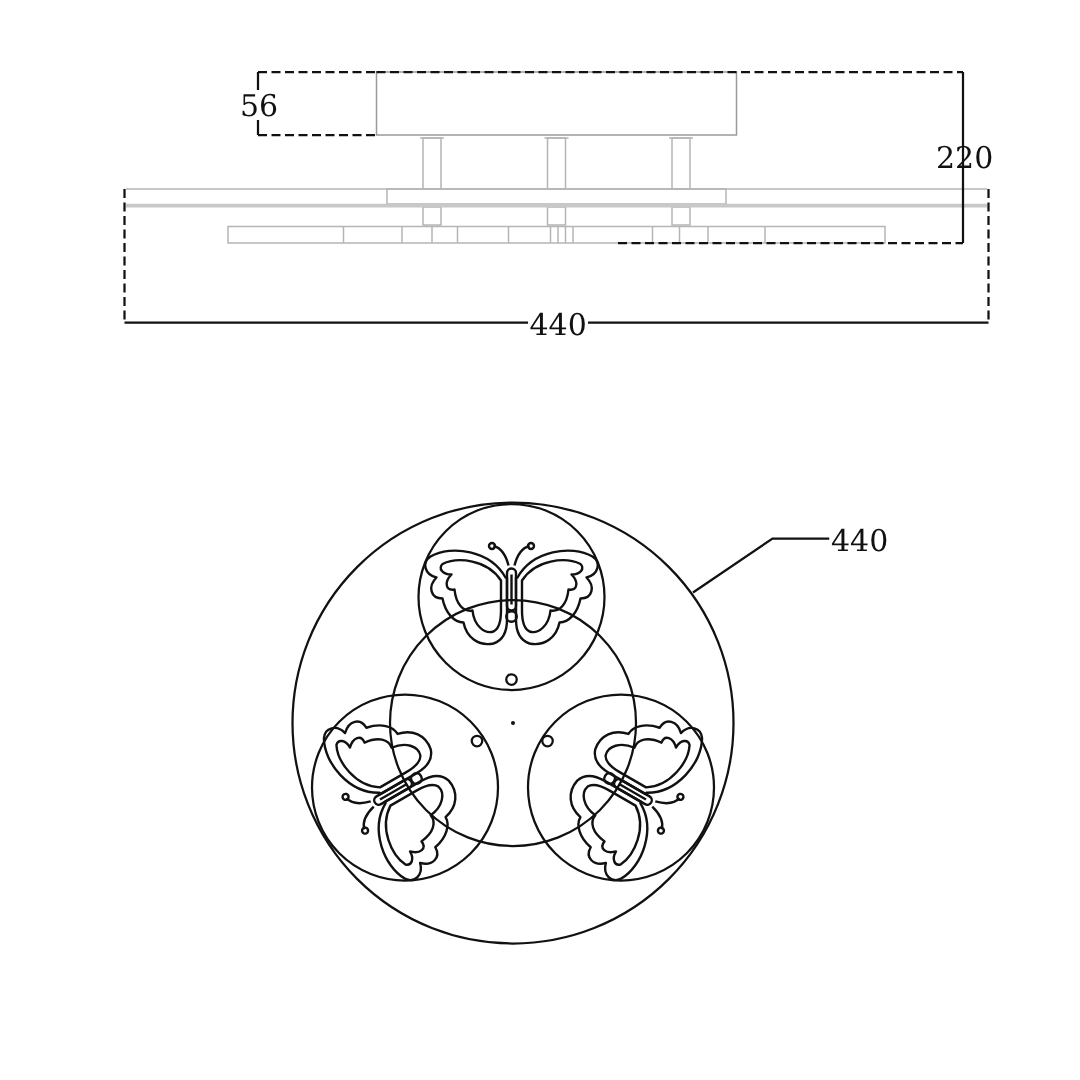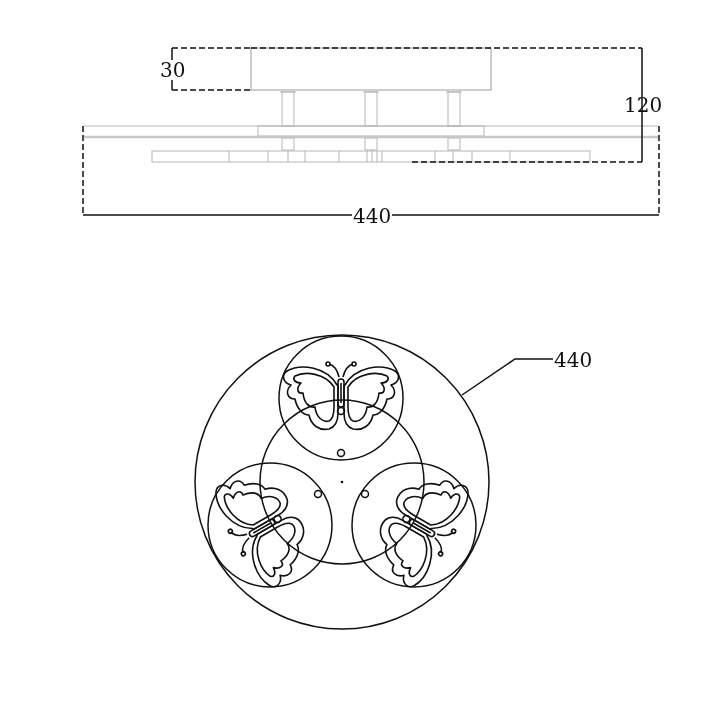--- a/index.html
+++ b/index.html
@@ -104,16 +104,16 @@
     <circle cx="342" cy="482" r="0.6" fill="#111"></circle>
 
     <use href="#butterfly" transform="translate(341,393)"></use>
     <use href="#butterfly" transform="translate(262,528) rotate(-120) scale(1)"></use>
     <use href="#butterfly" transform="translate(422,528) rotate(120) scale(1)"></use>
 
     <polyline points="462,395 515,359 553,359"></polyline>
   </g>
 </svg>
 
-<div class="dim-label" style="left:159px; top:60px;">30</div>
-<div class="dim-label" style="left:623px; top:95px; background:transparent;">120</div>
+<div class="dim-label" style="left:159px; top:60px;">56</div>
+<div class="dim-label" style="left:623px; top:95px; background:transparent;">220</div>
 <div class="dim-label" style="left:352px; top:206px;">440</div>
 <div class="dim-label" style="left:553px; top:350px;">440</div>
 
 </body></html>

